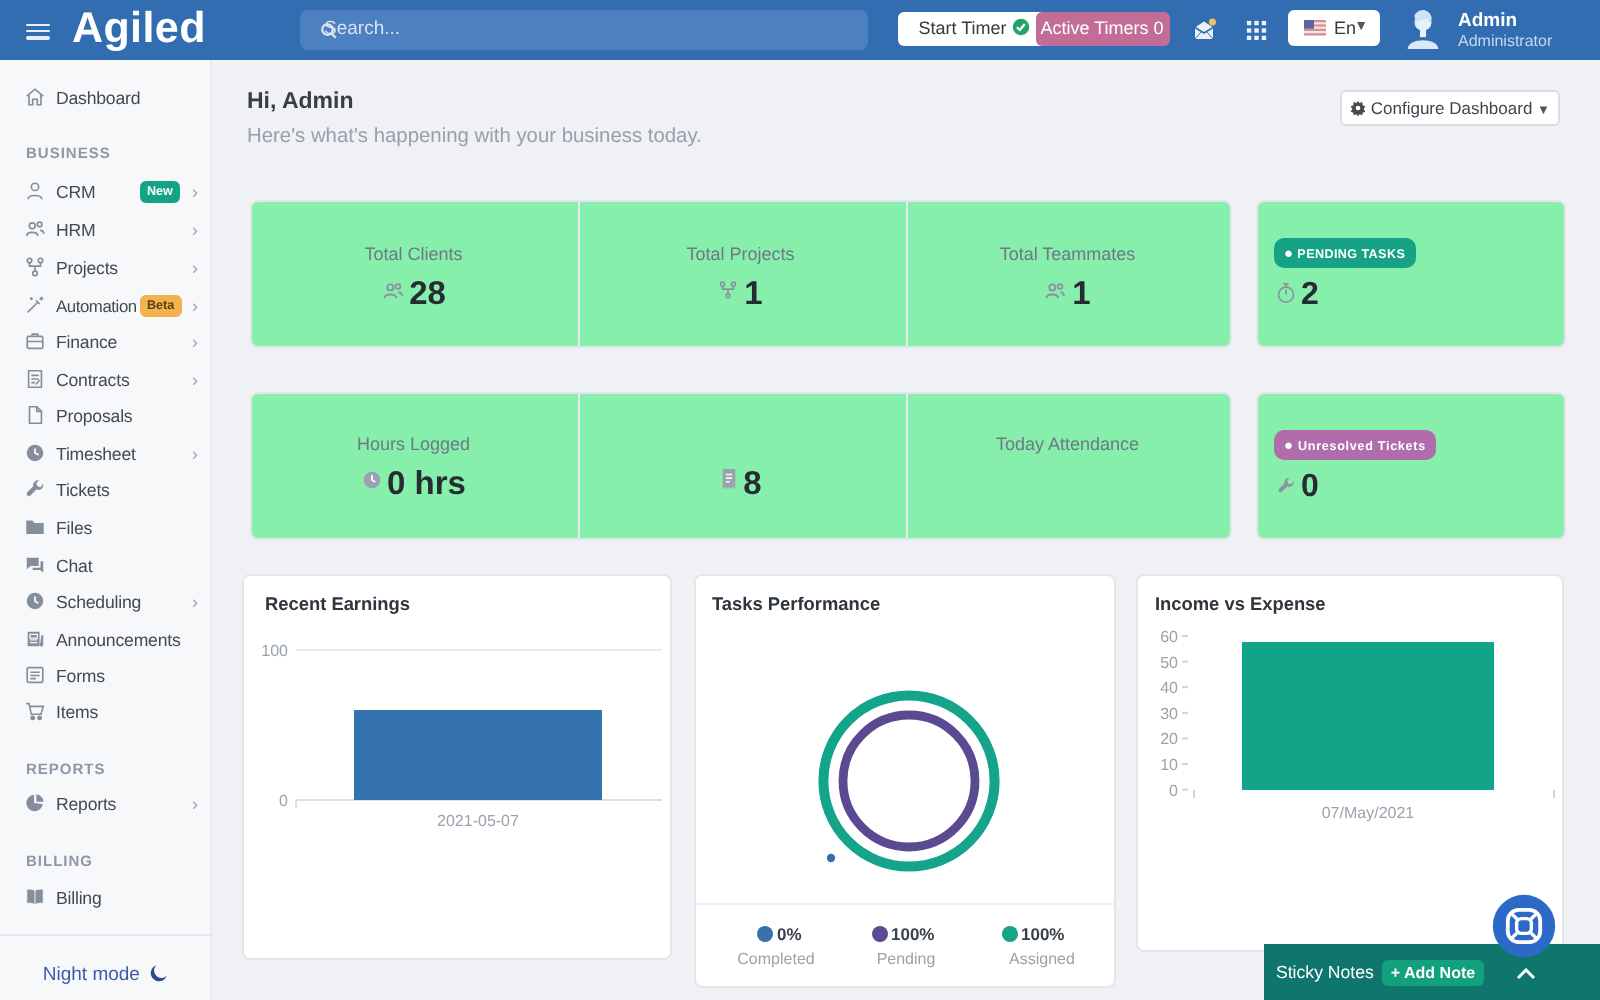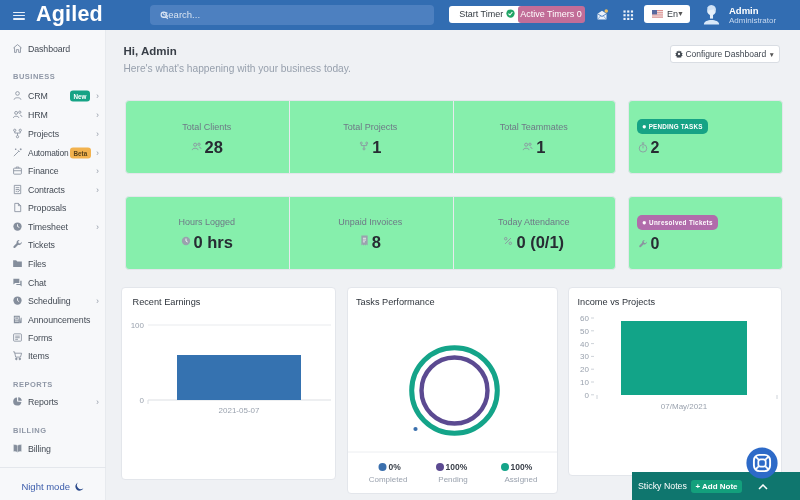--- a/index.html
+++ b/index.html
@@ -25,21 +25,21 @@
 
 #content{position:absolute;left:107px;top:30px;width:693px;height:470px;background:#eff1f4}
 .card{position:absolute;background:#86efac;border:1px solid #e3e6eb;border-radius:4px}
 .ccard{position:absolute;background:#fff;border:1px solid #e3e6eb;border-radius:4px}
 .slabel{position:absolute;width:100%;text-align:center;font-size:9px;color:#6e7886}
 
 .snum{position:absolute;width:100%;text-align:center;font-size:16.5px;font-weight:bold;color:#272c33}
 .snum svg,.snum span.ic{vertical-align:2px;margin-right:3px}
 .vdiv{position:absolute;top:0;width:1px;height:100%;background:#e7eaee}
 .badge2{position:absolute;border-radius:5px;color:#fff;font-weight:bold;font-size:6.3px;letter-spacing:.2px;padding:3px 5.5px}
-.ctitle{position:absolute;font-size:9.2px;font-weight:normal;color:#2f353d}
+.ctitle{position:absolute;font-size:9.2px;font-weight:bold;color:#2f353d}
 </style></head>
 <body>
 
 <div id="topbar">
  <div id="burger">
       <div style="top:11.5px"></div>
       <div style="top:14.8px"></div>
       <div style="top:18.1px"></div>
     </div>
  <div id="logo">Agiled</div>
@@ -276,35 +276,29 @@
  <div style="position:absolute;left:9px;top:38px;font-size:16px;font-weight:bold;color:#272c33"><svg width="10" height="11" viewBox="0 0 24 26" fill="none" stroke="#8b93a0" stroke-width="2" style="margin-right:3px">
         <circle cx="12" cy="15" r="9"></circle>
         <path d="M12 9 V15 M9 2 h6 M12 2 v4"></path>
       </svg>2</div>
 </div>
 
 <div class="card" style="left:125px;top:195.5px;width:490.5px;height:74px">
  <div class="vdiv" style="left:163px"></div>
     <div class="vdiv" style="left:326.5px"></div>
  <div class="slabel" style="top:20.5px;left:-163.5px">Hours Logged</div>
- <div class="slabel" style="top:20.5px;left:0px">Unpaid Invoices</div>
  <div class="slabel" style="top:20.5px;left:163.5px">Today Attendance</div>
  <div class="snum" style="top:36.5px;left:-163.5px"><svg width="10" height="10" viewBox="0 0 24 24" style="margin-right:3px">
         <circle cx="12" cy="12" r="10" fill="#9aa2ae"></circle>
         <path d="M12 6 V12 L16 14.5" stroke="#fafbfc" stroke-width="2.2" fill="none"></path>
       </svg>0 hrs</div>
  <div class="snum" style="top:36.5px;left:0px"><svg width="9" height="11" viewBox="0 0 20 24" style="margin-right:3px">
         <path d="M3 1 H17 V23 L14.5 21 L12 23 L10 21 L8 23 L5.5 21 L3 23 Z" fill="#9aa2ae"></path>
         <path d="M6.5 7 H13.5 M6.5 11 H13.5 M6.5 15 H11" stroke="#fafbfc" stroke-width="1.8"></path>
       </svg>8</div>
- <div class="snum" style="top:36.5px;left:163.5px"><svg width="10" height="10" viewBox="0 0 24 24" fill="none" stroke="#8b93a0" stroke-width="2.2" style="margin-right:3px">
-        <path d="M19 5 L5 19"></path>
-        <circle cx="6.5" cy="6.5" r="3"></circle>
-        <circle cx="17.5" cy="17.5" r="3"></circle>
-      </svg>0 (0/1)</div>
 </div>
 <div class="card" style="left:627.5px;top:195.5px;width:155.5px;height:74px">
  <div class="badge2" style="left:8px;top:18px;background:#b16cab;letter-spacing:.35px"><span style="font-size:7.5px">●</span> Unresolved Tickets</div>
  <div style="position:absolute;left:9px;top:38px;font-size:16px;font-weight:bold;color:#272c33"><svg width="10" height="10" viewBox="0 0 24 24" fill="#8b93a0" style="margin-right:3px">
         <path d="M21 6 a5.5 5.5 0 0 1 -7.5 6.5 L7 19 a2.4 2.4 0 0 1 -3.4 -3.4 L10 9 A5.5 5.5 0 0 1 16.5 2.5 L13.5 5.5 L14.5 9 L18 10 Z"></path>
       </svg>0</div>
 </div>
 
 <div class="ccard" style="left:121px;top:287px;width:215px;height:193px">
  <div class="ctitle" style="left:10.5px;top:9px">Recent Earnings</div>
@@ -332,21 +326,21 @@
  <circle cx="93" cy="180" r="4" fill="#5b4a91"></circle>
     <text x="98.5" y="183" font-size="8.5" font-weight="bold" fill="#3b414b">100%</text>
  <circle cx="158" cy="180" r="4" fill="#14a489"></circle>
     <text x="163.5" y="183" font-size="8.5" font-weight="bold" fill="#3b414b">100%</text>
  <text x="41" y="195" font-size="8" fill="#9aa2ae" text-anchor="middle">Completed</text>
  <text x="106" y="195" font-size="8" fill="#9aa2ae" text-anchor="middle">Pending</text>
  <text x="174" y="195" font-size="8" fill="#9aa2ae" text-anchor="middle">Assigned</text>
 </svg>
 
 <div class="ccard" style="left:568px;top:287px;width:214px;height:189px">
- <div class="ctitle" style="left:8.5px;top:9px">Income vs Projects</div>
+ <div class="ctitle" style="left:8.5px;top:9px">Income vs Expense</div>
 </div>
 <svg class="abs" style="left:568px;top:287px" width="214" height="189">
  <g font-size="8" fill="#9aa2ae" text-anchor="end">
   <text x="21" y="34">60</text>
       <text x="21" y="46.8">50</text>
       <text x="21" y="59.6">40</text>
   <text x="21" y="72.4">30</text>
       <text x="21" y="85.2">20</text>
       <text x="21" y="98">10</text>
       <text x="21" y="110.8">0</text>

